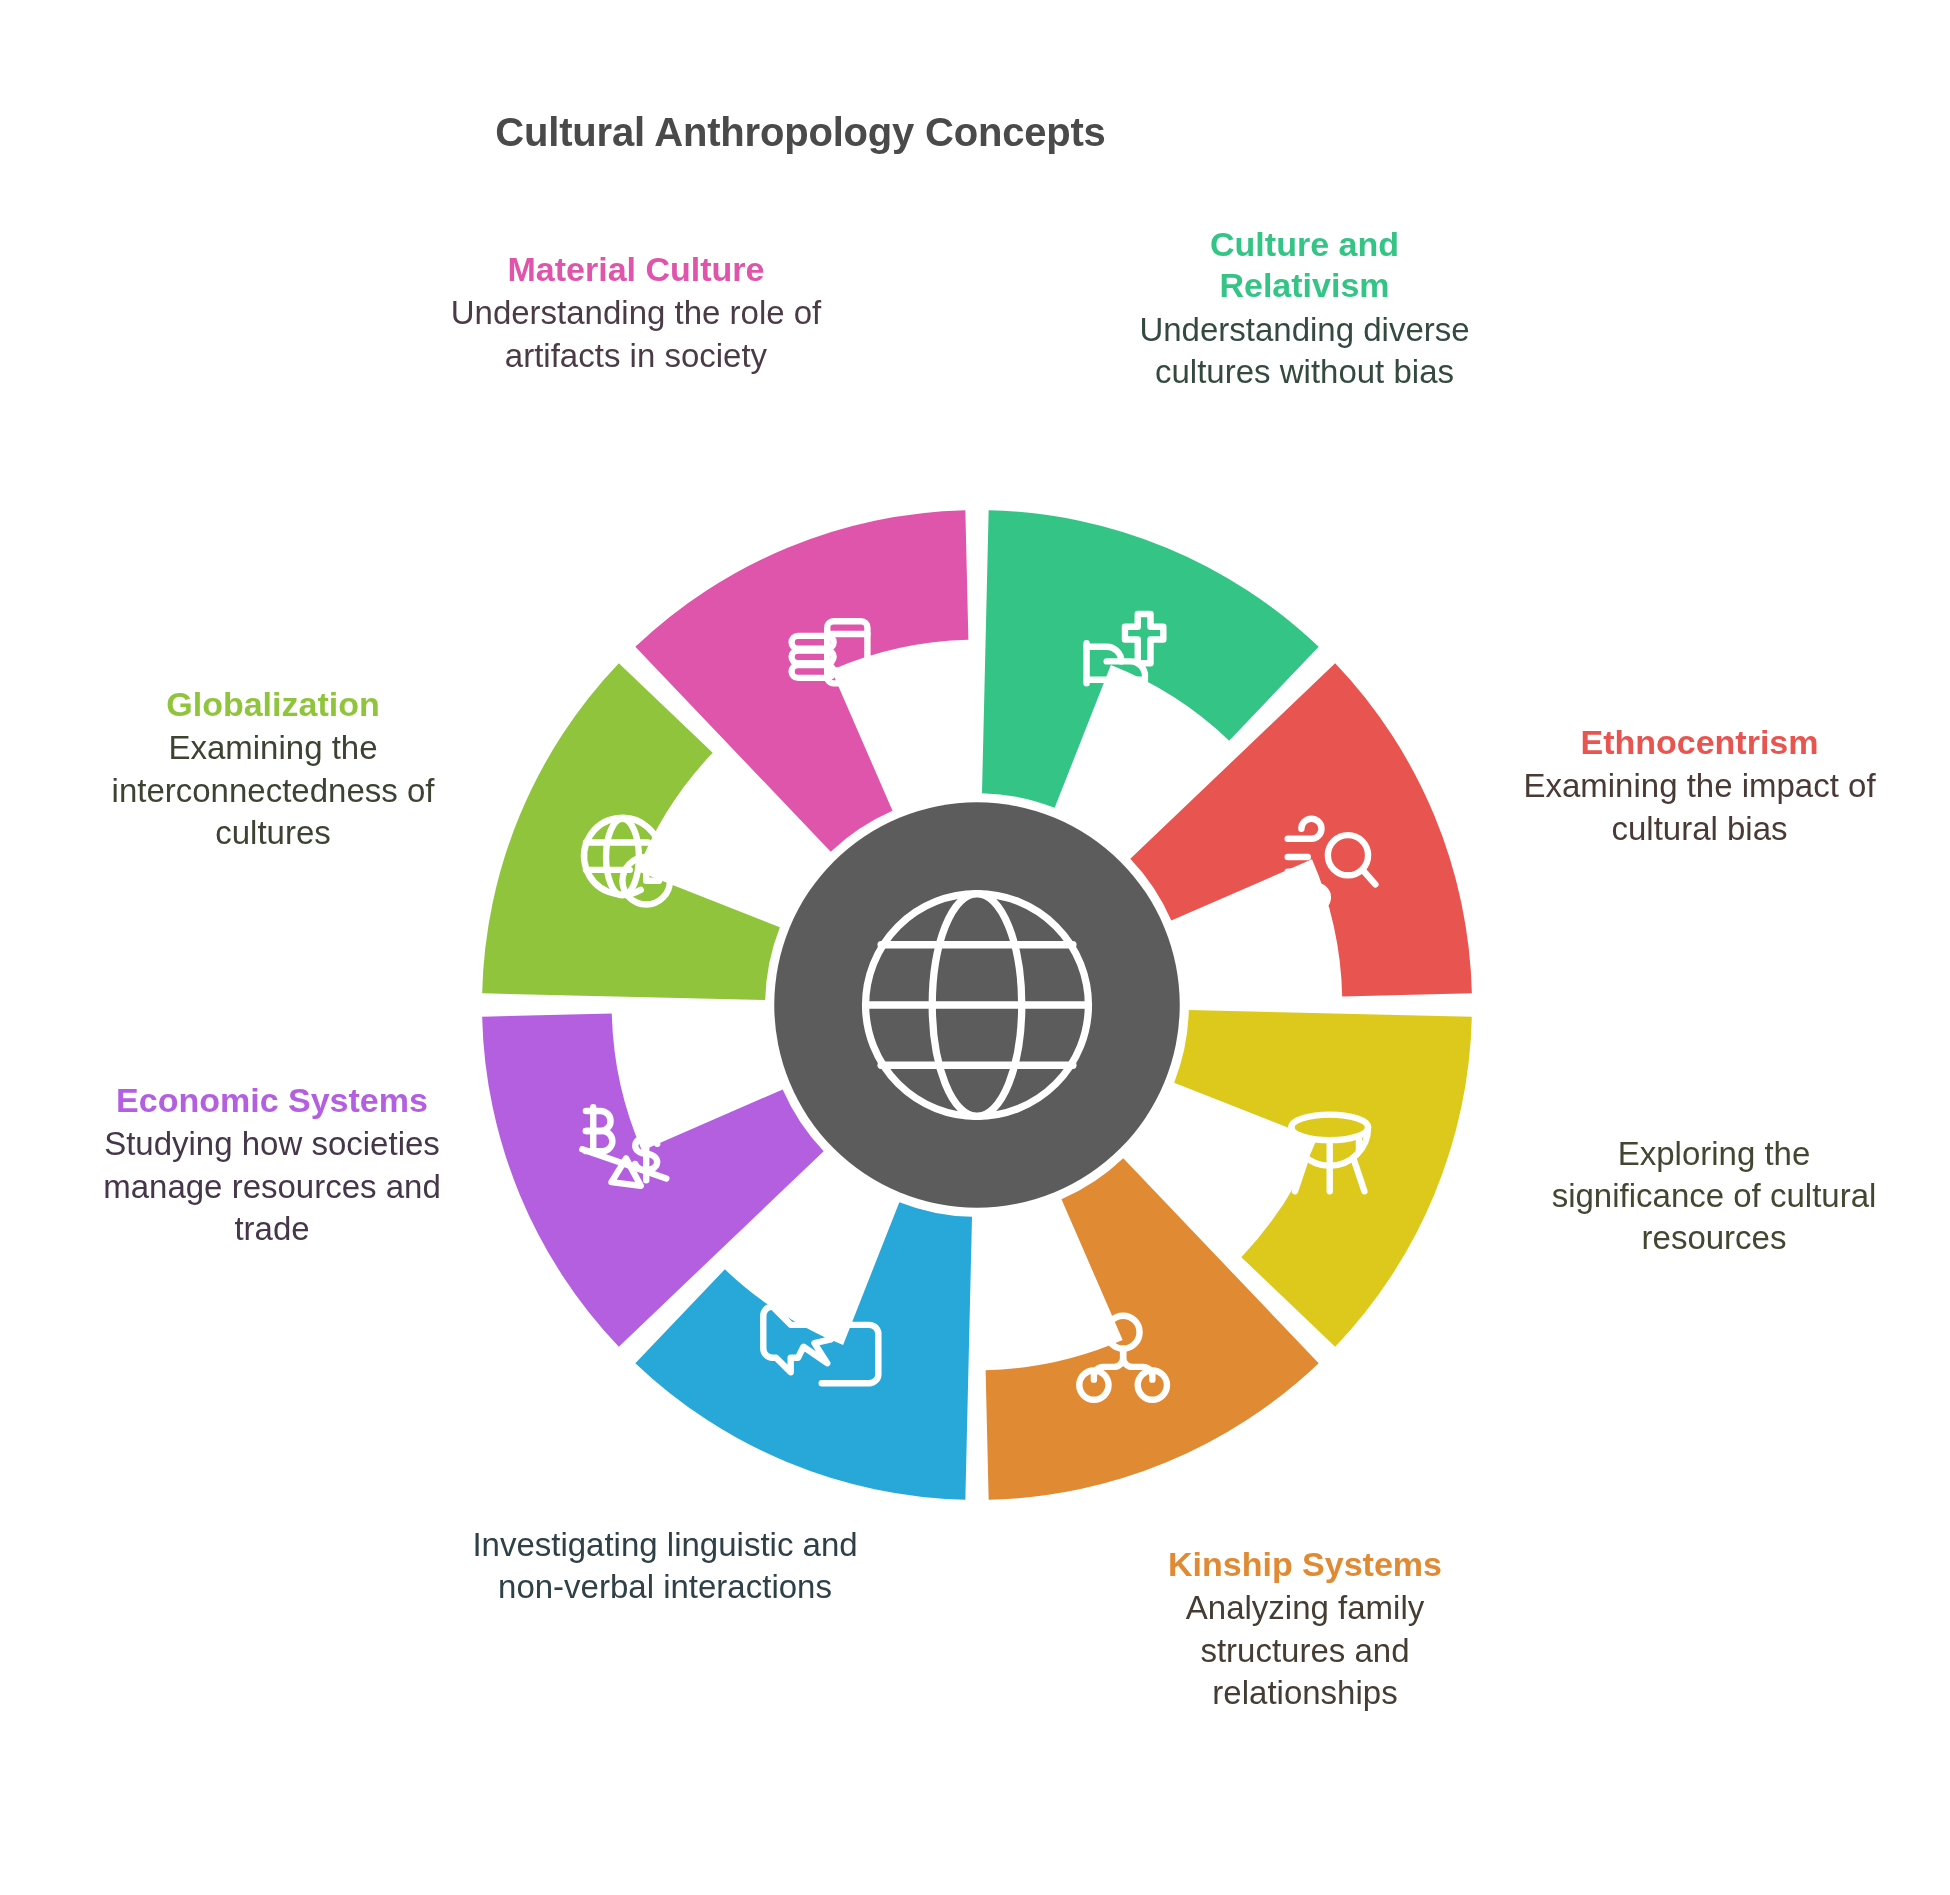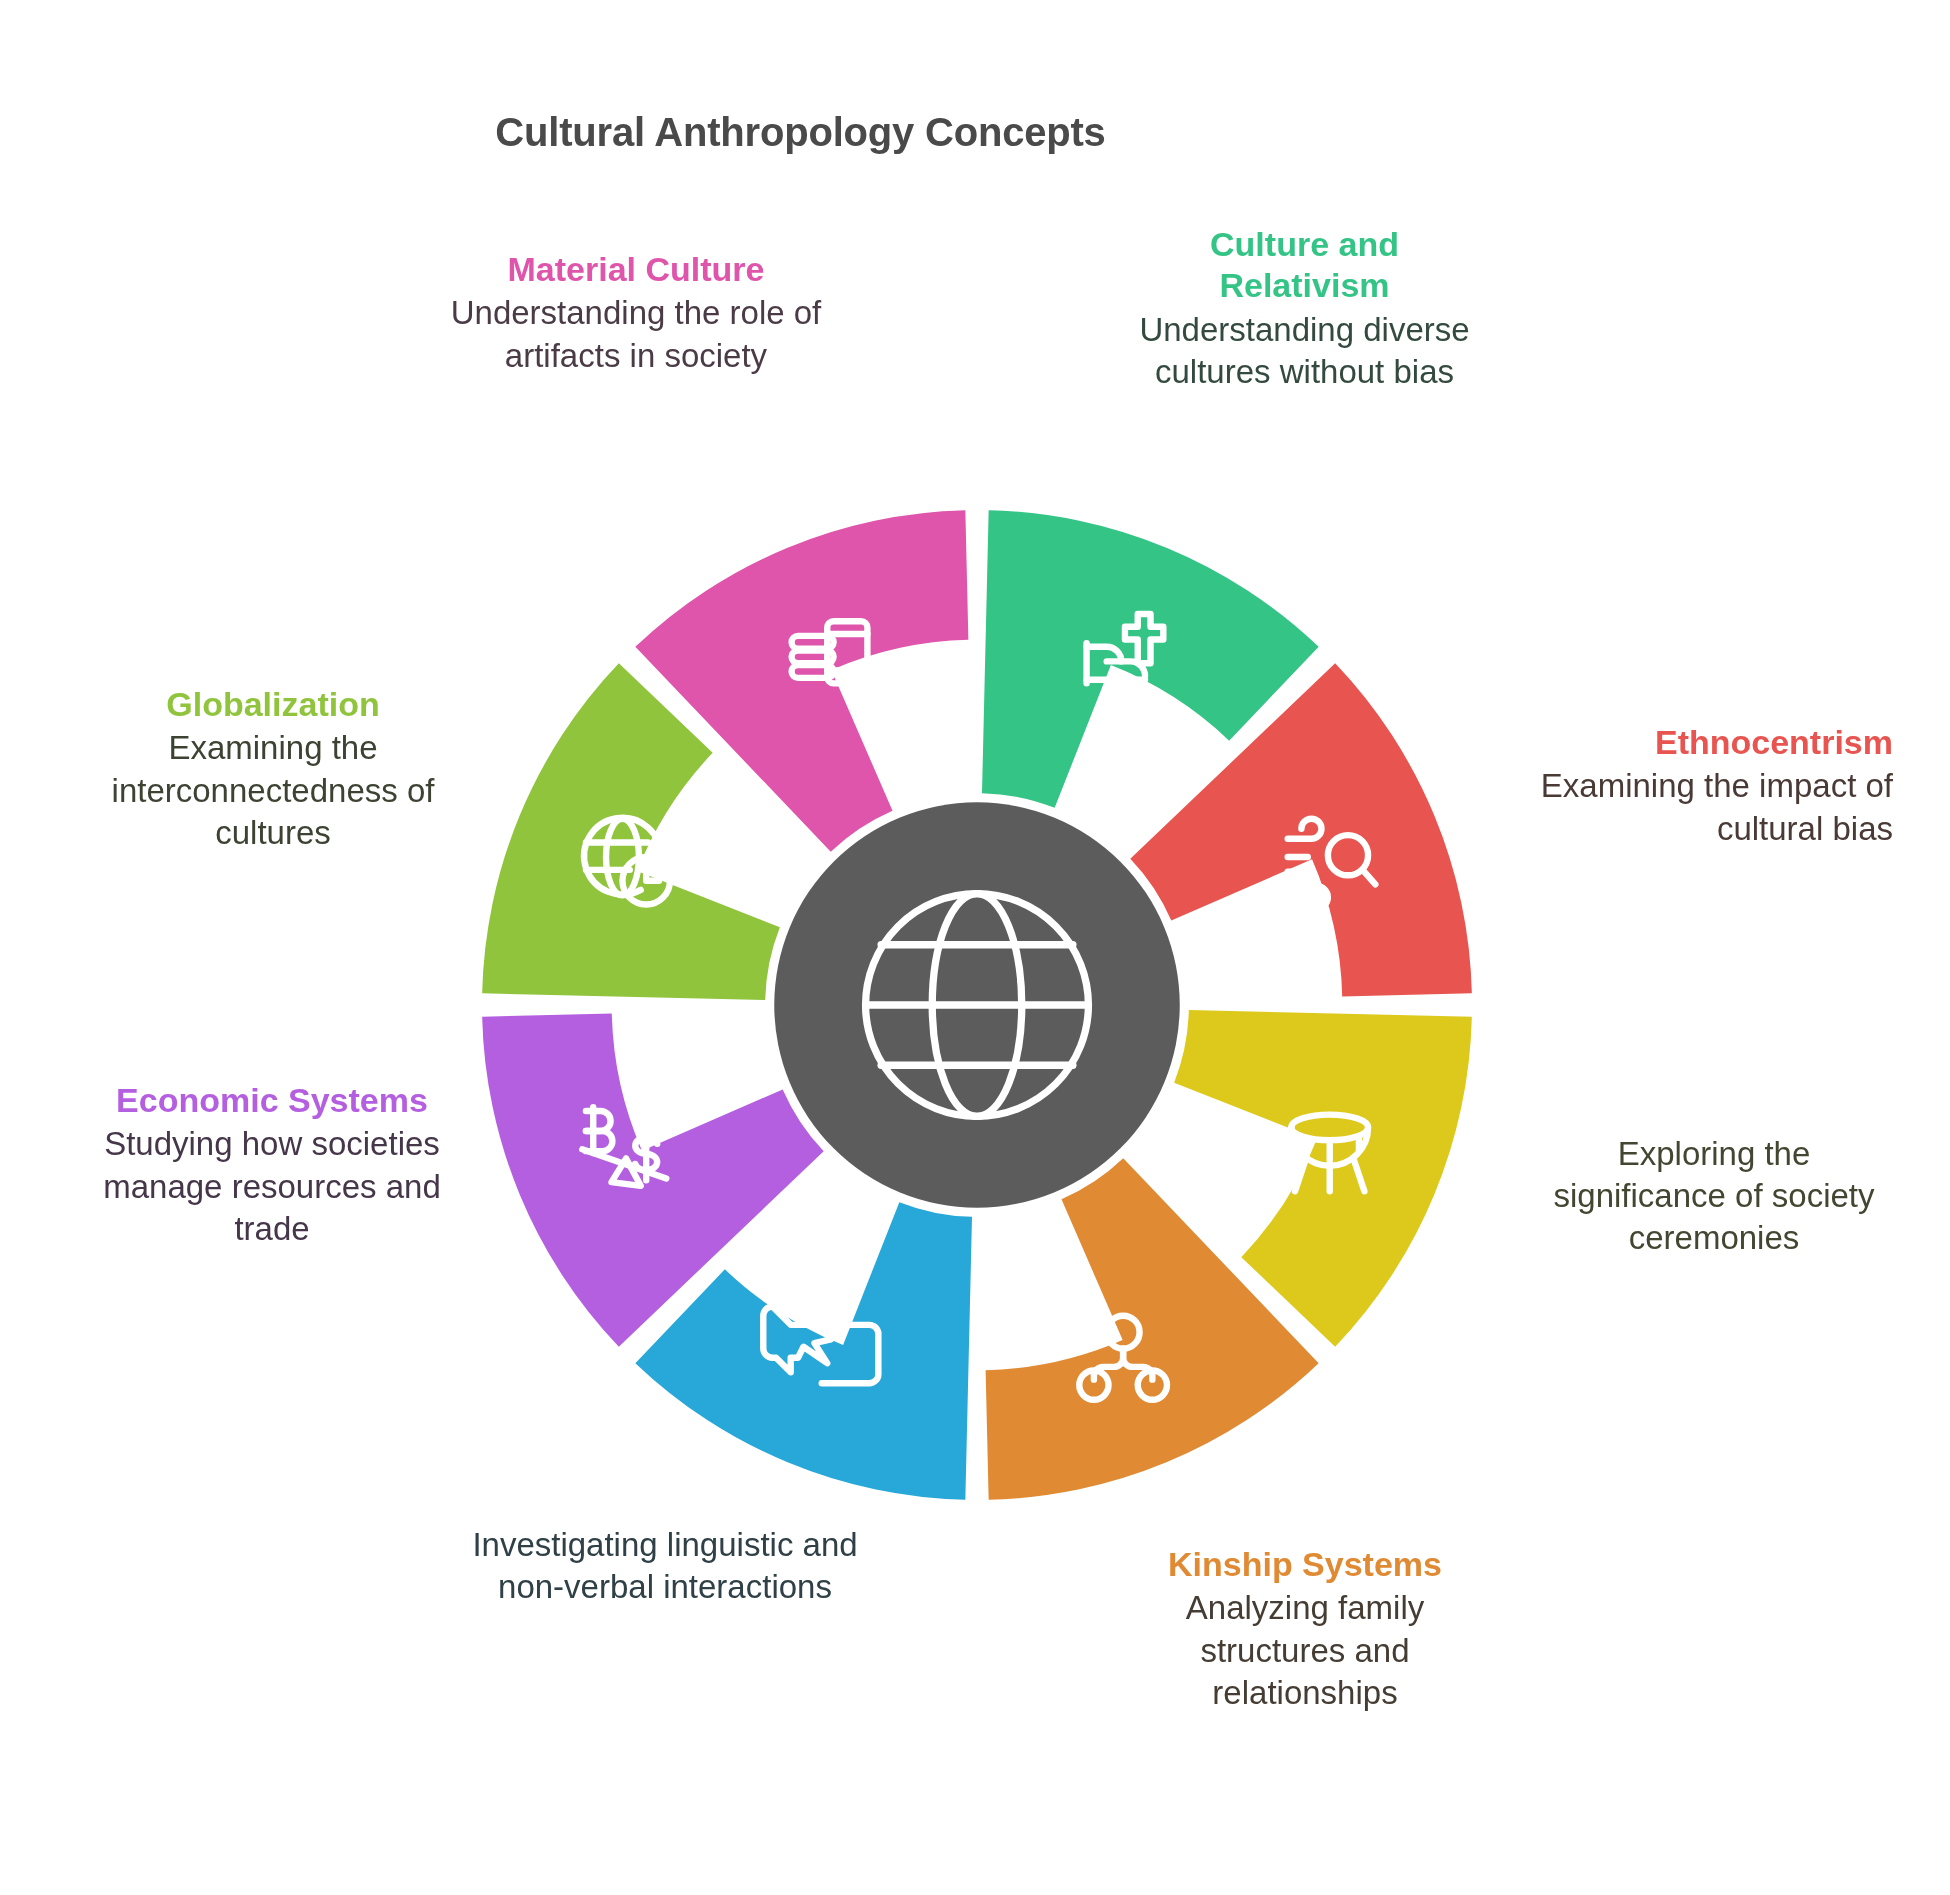--- a/index.html
+++ b/index.html
@@ -58,21 +58,21 @@
     margin: 0;
   }
 
   
   #label-material-culture { left: 422px;  top: 249px;  width: 428px; }
   #label-material-culture .label-desc { color: #4b3b46; }
 
   #label-culture-relativism { left: 1122px; top: 224px; width: 365px; }
   #label-culture-relativism .label-desc { color: #344a3f; }
 
-  #label-ethnocentrism { left: 1506px; top: 722px; width: 387px; text-align: right; }
+  #label-ethnocentrism { left: 1506px; top: 722px; width: 387px; }
   #label-ethnocentrism .label-desc { color: #4a3a36; }
 
   #label-rituals { left: 1535px; top: 1133px; width: 358px; }
   #label-rituals .label-desc { color: #434631; }
 
   #label-kinship { left: 1113px; top: 1544px; width: 384px; }
   #label-kinship .label-desc { color: #453d33; }
 
   #label-language { left: 453px;  top: 1524px; width: 424px; }
   #label-language .label-desc { color: #2f4047; }
@@ -192,21 +192,21 @@
   <div class="label-title" style="color: rgb(52, 196, 134); text-align: center;">Culture and Relativism</div>
   <div class="label-desc">Understanding diverse cultures without bias</div>
 </div>
 
 <div class="label-block" id="label-ethnocentrism">
   <div class="label-title" style="color: rgb(232, 84, 79);">Ethnocentrism</div>
   <div class="label-desc">Examining the impact of cultural bias</div>
 </div>
 
 <div class="label-block" id="label-rituals">
-  <div class="label-desc">Exploring the significance of society ceremonies</div>
+  <div class="label-desc">Exploring the significance of cultural resources</div>
 </div>
 
 <div class="label-block" id="label-kinship">
   <div class="label-title" style="color: rgb(224, 138, 51);">Kinship Systems</div>
   <div class="label-desc">Analyzing family structures and relationships</div>
 </div>
 
 <div class="label-block" id="label-language">
   <div class="label-desc">Investigating linguistic and non-verbal interactions</div>
 </div>

